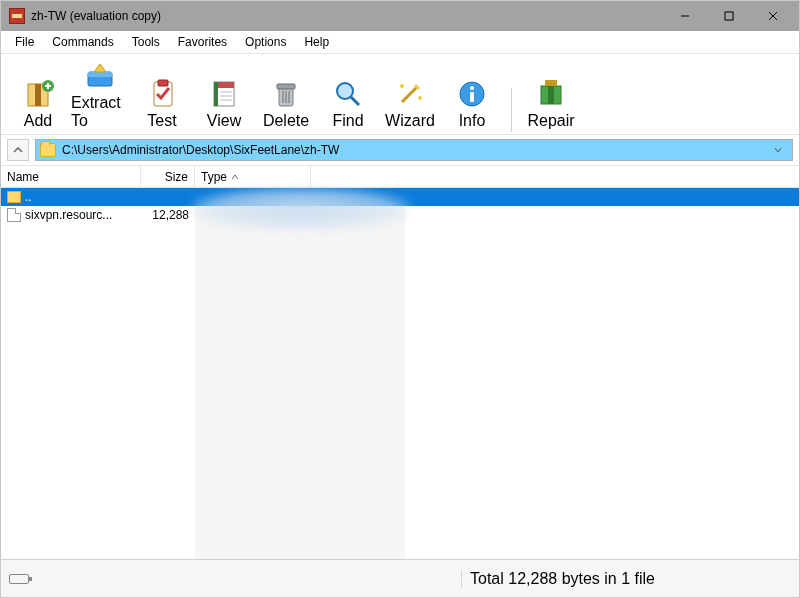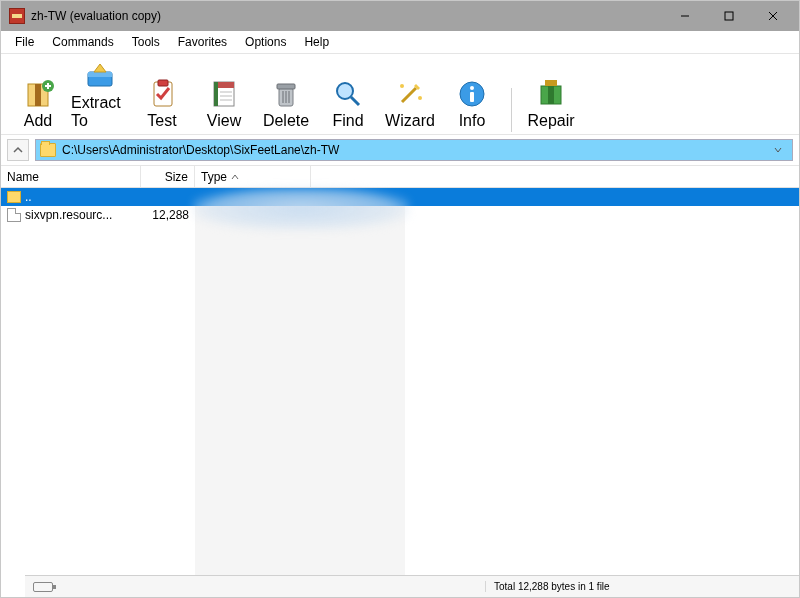--- a/index.html
+++ b/index.html
@@ -100,22 +100,22 @@
     position:absolute; left:194px; top:0; width:210px; bottom:0;
     background:#f5f5f5;
   }
   .blurshade {
     position:absolute; left:192px; top:0; width:216px; height:42px;
     background: radial-gradient(ellipse at center, rgba(200,220,240,0.95), rgba(210,225,240,0.6) 60%, rgba(255,255,255,0) 80%);
     filter: blur(4px);
     z-index:5;
   }
   .statusbar {
-    height:22px; border-top:1px solid #d0d0d0; display:flex; align-items:center;
-    font-size:10px; background:#f6f6f6;margin-left:24px;
+    height:38px; border-top:1px solid #d0d0d0; display:flex; align-items:center;
+    font-size:16px; background:#f6f6f6;
   }
   .status-left { width:460px; padding-left:8px; display:flex; align-items:center; gap:6px;}
   .status-right { flex:1; padding-left:8px; border-left:1px solid #d6d6d6; }
   .disk { width:20px; height:10px; border:1px solid #888; border-radius:2px; position:relative;}
   .disk::after {content:""; position:absolute; right:-4px; top:2px; width:3px; height:4px; background:#888;}
   svg { display:block; }
 </style>
 </head>
 <body>
 

